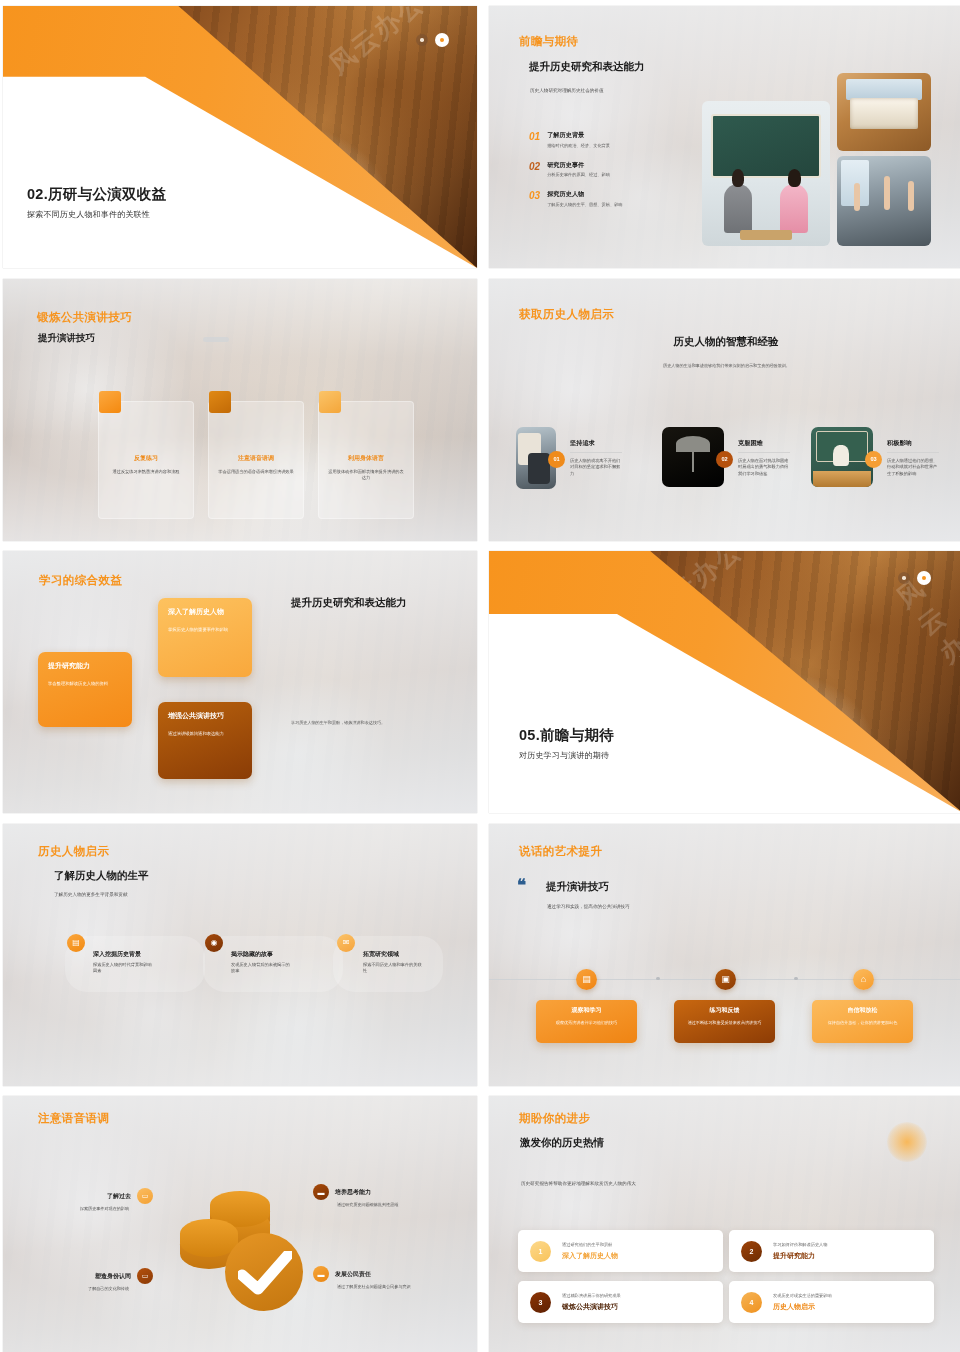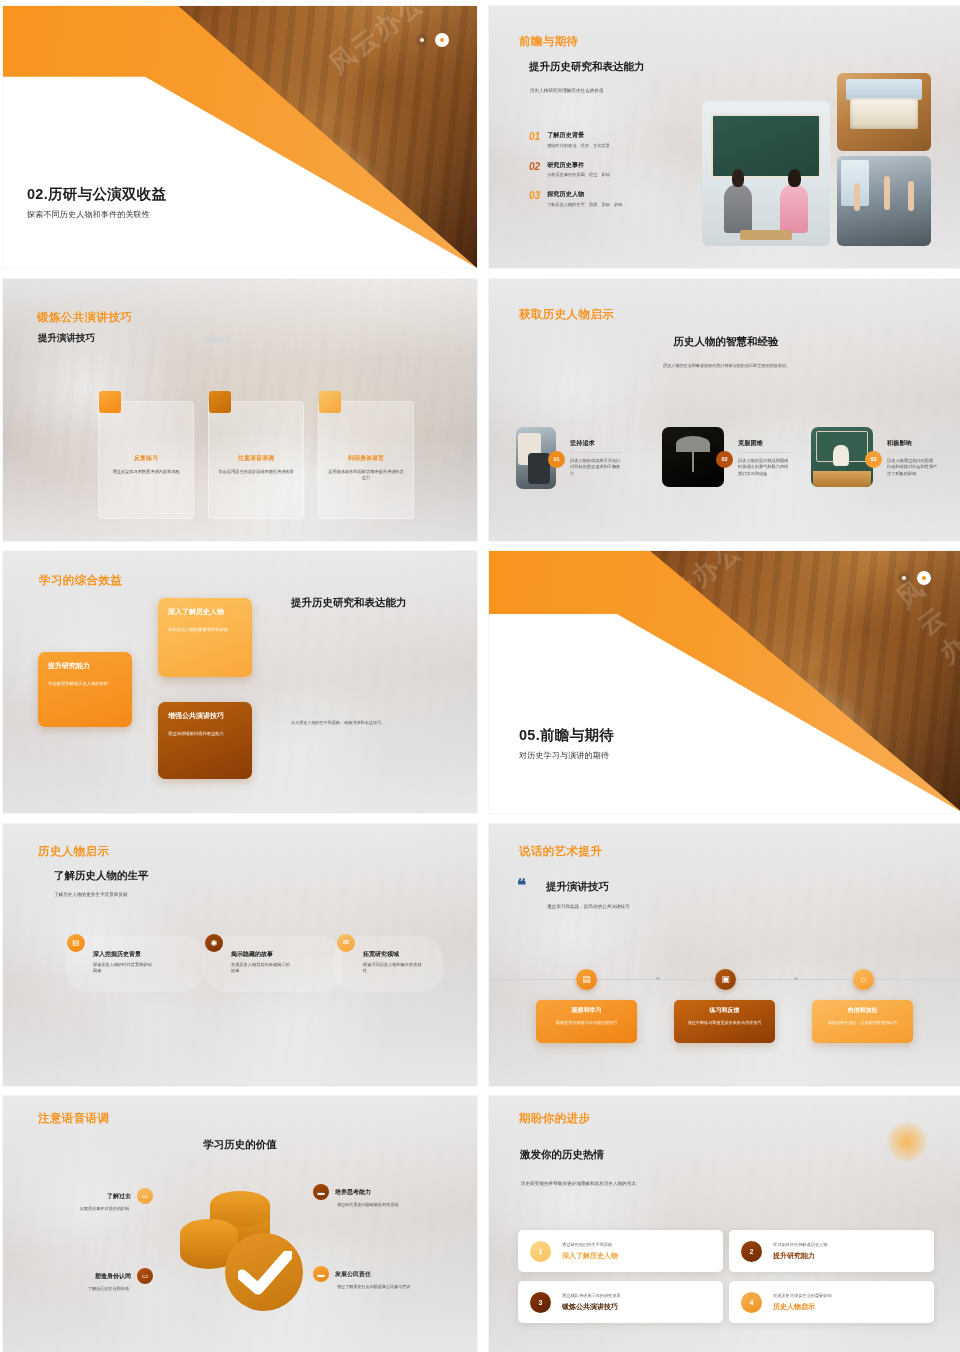--- a/index.html
+++ b/index.html
@@ -434,21 +434,20 @@
     <div class="s8-card" style="left:323px;top:176px;background:linear-gradient(160deg,#fcbb5d,#f69c2d);">
       <div class="s8-t">自信和放松</div>
       <div class="s8-d">保持自信并放松，让你的演讲更加出色</div>
     </div>
   </div>
 
   <div class="slide">
     <div class="photo-bg"></div>
     <div class="wash"></div>
     <div class="kicker" style="left:35px;top:15px;">注意语音语调</div>
-    <div class="h2" style="position:absolute;left:0;right:0;top:42px;text-align:center;">学习历史的价值</div>
 
     <div style="position:absolute;left:175px;top:95px;width:140px;height:130px;">
       <div class="coin" style="left:32px;top:5px;width:60px;height:40px;background:linear-gradient(180deg,#e08e1e,#c4760f);"></div>
       <div class="coin" style="left:32px;top:18px;width:60px;height:40px;background:linear-gradient(180deg,#e6951f,#c87a10);"></div>
       <div class="coin" style="left:32px;top:0px;width:60px;height:36px;background:linear-gradient(180deg,#eda02a,#d2820f);"></div>
       <div class="coin" style="left:2px;top:38px;width:58px;height:40px;background:linear-gradient(180deg,#e08e1e,#c4760f);"></div>
       <div class="coin" style="left:2px;top:28px;width:58px;height:38px;background:linear-gradient(180deg,#eda02a,#d2820f);"></div>
       <div style="position:absolute;left:47px;top:42px;width:78px;height:78px;border-radius:50%;background:linear-gradient(160deg,#e59524,#c4760f);"></div>
       <svg style="position:absolute;left:60px;top:60px;" width="54" height="44" viewBox="0 0 54 44">
         <path d="M4 24 L20 38 L50 4" fill="none" stroke="#ffffff" stroke-width="11" stroke-linecap="round" stroke-linejoin="round"></path>
@@ -487,21 +486,21 @@
       <div class="s9-d" style="padding-left:24px;">通过了解历史社会问题提高公民参与意识</div>
     </div>
   </div>
 
   <div class="slide">
     <div class="photo-bg"></div>
     <div class="wash"></div>
     <div style="position:absolute;right:36px;top:26px;width:40px;height:40px;border-radius:50%;
                 background:radial-gradient(circle,#f8b85a 0%, rgba(248,184,90,.25) 62%, rgba(248,184,90,0) 75%);"></div>
     <div class="kicker" style="left:30px;top:15px;">期盼你的进步</div>
-    <div class="h2" style="position:absolute;left:31px;top:52px;">激发你的历史热情</div>
+    <div class="h2" style="position:absolute;left:31px;top:40px;">激发你的历史热情</div>
     <div class="body-sm" style="position:absolute;left:32px;top:85px;">历史研究报告将帮助你更好地理解和欣赏历史人物的伟大</div>
 
     <div class="s10-card" style="left:29px;top:134px;">
       <span class="s10-num" style="background:linear-gradient(150deg,#fdd98c,#f8c35b);">1</span>
       <span>
         <span class="s10-sub" style="display:block;">通过研究他们的生平和贡献</span>
         <span class="s10-t" style="display:block;color:#f3a338;">深入了解历史人物</span>
       </span>
     </div>
     <div class="s10-card" style="left:240px;top:134px;">

